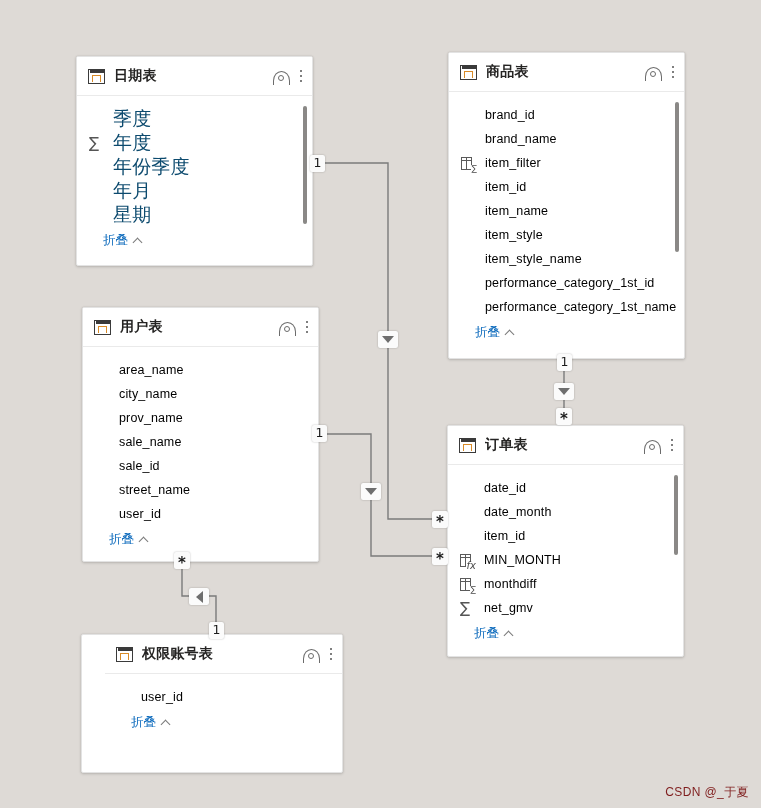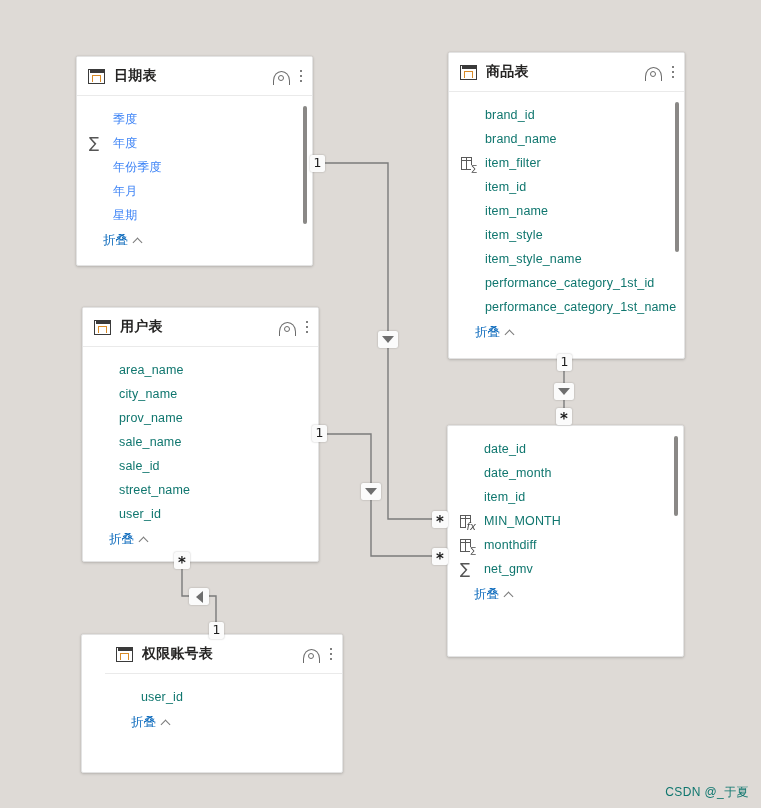--- a/index.html
+++ b/index.html
@@ -147,24 +147,24 @@
     flex: 0 0 18px;
     height: 16px;
     margin-right: 6px;
     position: relative;
     display: flex;
     align-items: center;
     justify-content: flex-start;
   }
   .field-name {
     font-size: 12.5px;
-    color: #0f766e;
+    color: #000000;
     letter-spacing: 0.15px;
   }
-  .field-name.cjk { font-size: 12px; color: #3b82f6; }
+  .field-name.cjk { font-size: 19px; color: #0c4a6e; }
 
   
   .sig {
     font-size: 15px;
     line-height: 1;
     color: #555;
     font-family: "DejaVu Sans", sans-serif;
   }
   
   .calc-icon {
@@ -282,21 +282,21 @@
     border-bottom: 6.5px solid transparent;
     border-right: 7px solid #6e6e6e;
   }
 
   
   .watermark {
     position: absolute;
     right: 12px;
     bottom: 7px;
     font-size: 12px;
-    color: #0f766e;
+    color: #7f1d1d;
     letter-spacing: 0.4px;
   }
 </style>
 </head>
 <body>
 
 <div id="canvas">
 
   <svg id="lines" viewBox="0 0 761 808" xmlns="http://www.w3.org/2000/svg">
       <path d="M 311,163 L 388,163 L 388,519 L 440,519" fill="none" stroke="#7b7b7b" stroke-width="1.4"></path>
@@ -474,20 +474,39 @@
             <span class="field-icon"></span>
             <span class="field-name">user_id</span>
           </div>
           <div class="collapse-link">
             <span class="collapse-text">折叠</span>
             <span class="chev-up"></span>
           </div>
         </div>
       </div>
       <div class="table-card" style="left:447px;top:425px;width:235px;height:230px;">
+        <div class="card-header">
+          <span class="tbl-icon">
+            <span class="outer"></span>
+            <span class="bar"></span>
+            <span class="inner"></span>
+          </span>
+          <span class="card-title">订单表</span>
+          <span class="header-actions">
+            <span class="eye-icon">
+              <span class="lid"></span>
+              <span class="pupil"></span>
+            </span>
+            <span class="kebab-icon">
+              <i></i>
+              <i></i>
+              <i></i>
+            </span>
+          </span>
+        </div>
         <div class="card-body">
           <div class="field-row">
             <span class="field-icon"></span>
             <span class="field-name">date_id</span>
           </div>
           <div class="field-row">
             <span class="field-icon"></span>
             <span class="field-name">date_month</span>
           </div>
           <div class="field-row">

